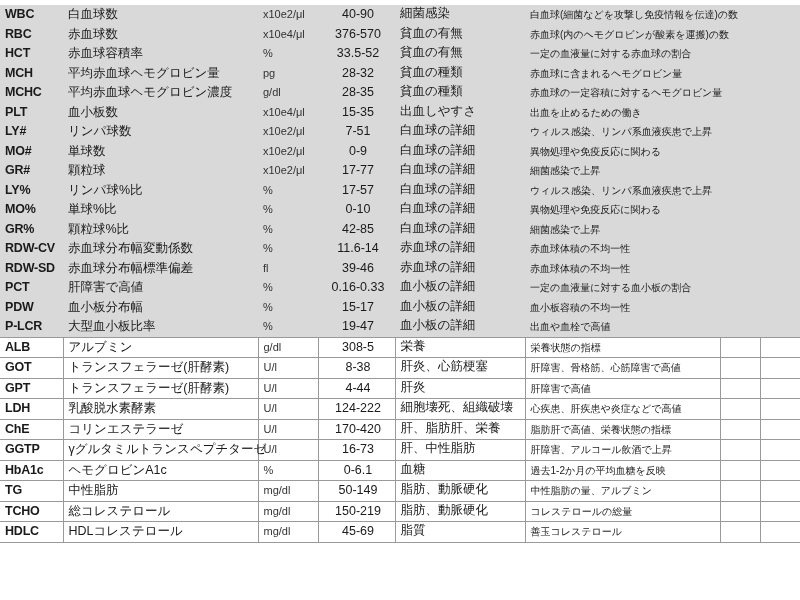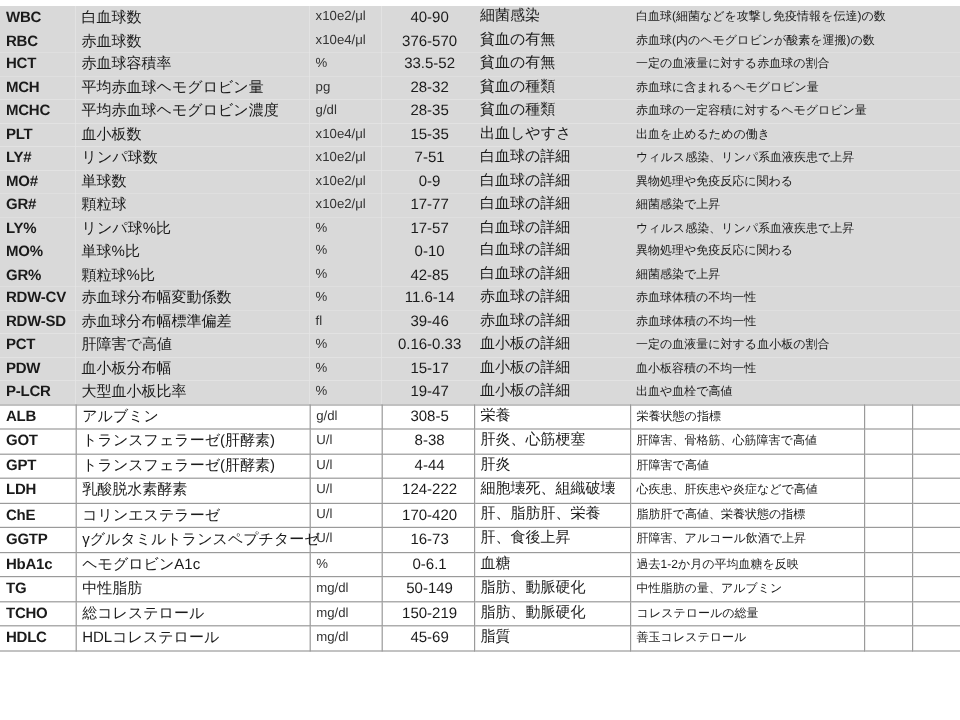--- a/index.html
+++ b/index.html
@@ -327,21 +327,21 @@
           <td class="cat">肝、脂肪肝、栄養</td>
           <td class="desc overflow-desc">脂肪肝で高値、栄養状態の指標</td>
           <td class="blank"></td>
           <td class="blank no-right"></td>
         </tr>
         <tr class="band-white">
           <td class="code no-left">GGTP</td>
           <td class="name overflow-name">γグルタミルトランスペプチターゼ</td>
           <td class="unit">U/l</td>
           <td class="range">16-73</td>
-          <td class="cat">肝、食後上昇</td>
+          <td class="cat">肝、中性脂肪</td>
           <td class="desc overflow-desc">肝障害、アルコール飲酒で上昇</td>
           <td class="blank"></td>
           <td class="blank no-right"></td>
         </tr>
         <tr class="band-white">
           <td class="code no-left">HbA1c</td>
           <td class="name overflow-name">ヘモグロビンA1c</td>
           <td class="unit">%</td>
           <td class="range">0-6.1</td>
           <td class="cat">血糖</td>

